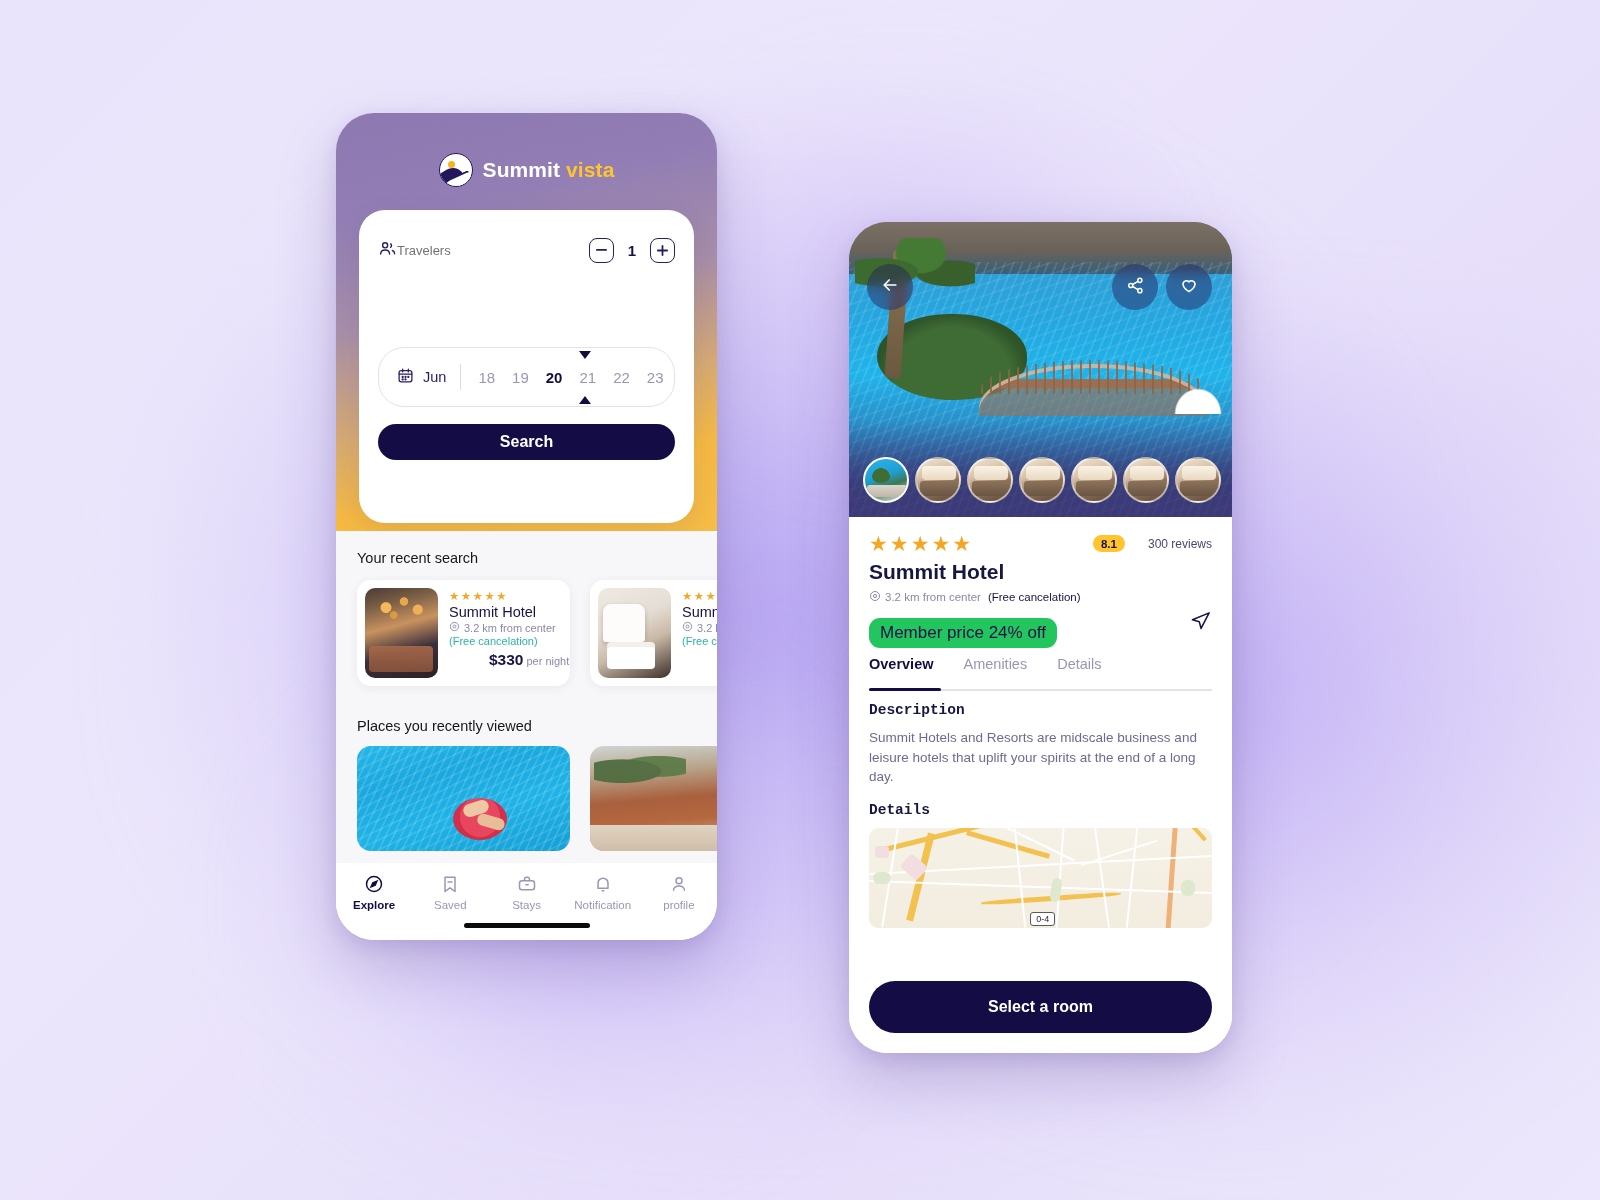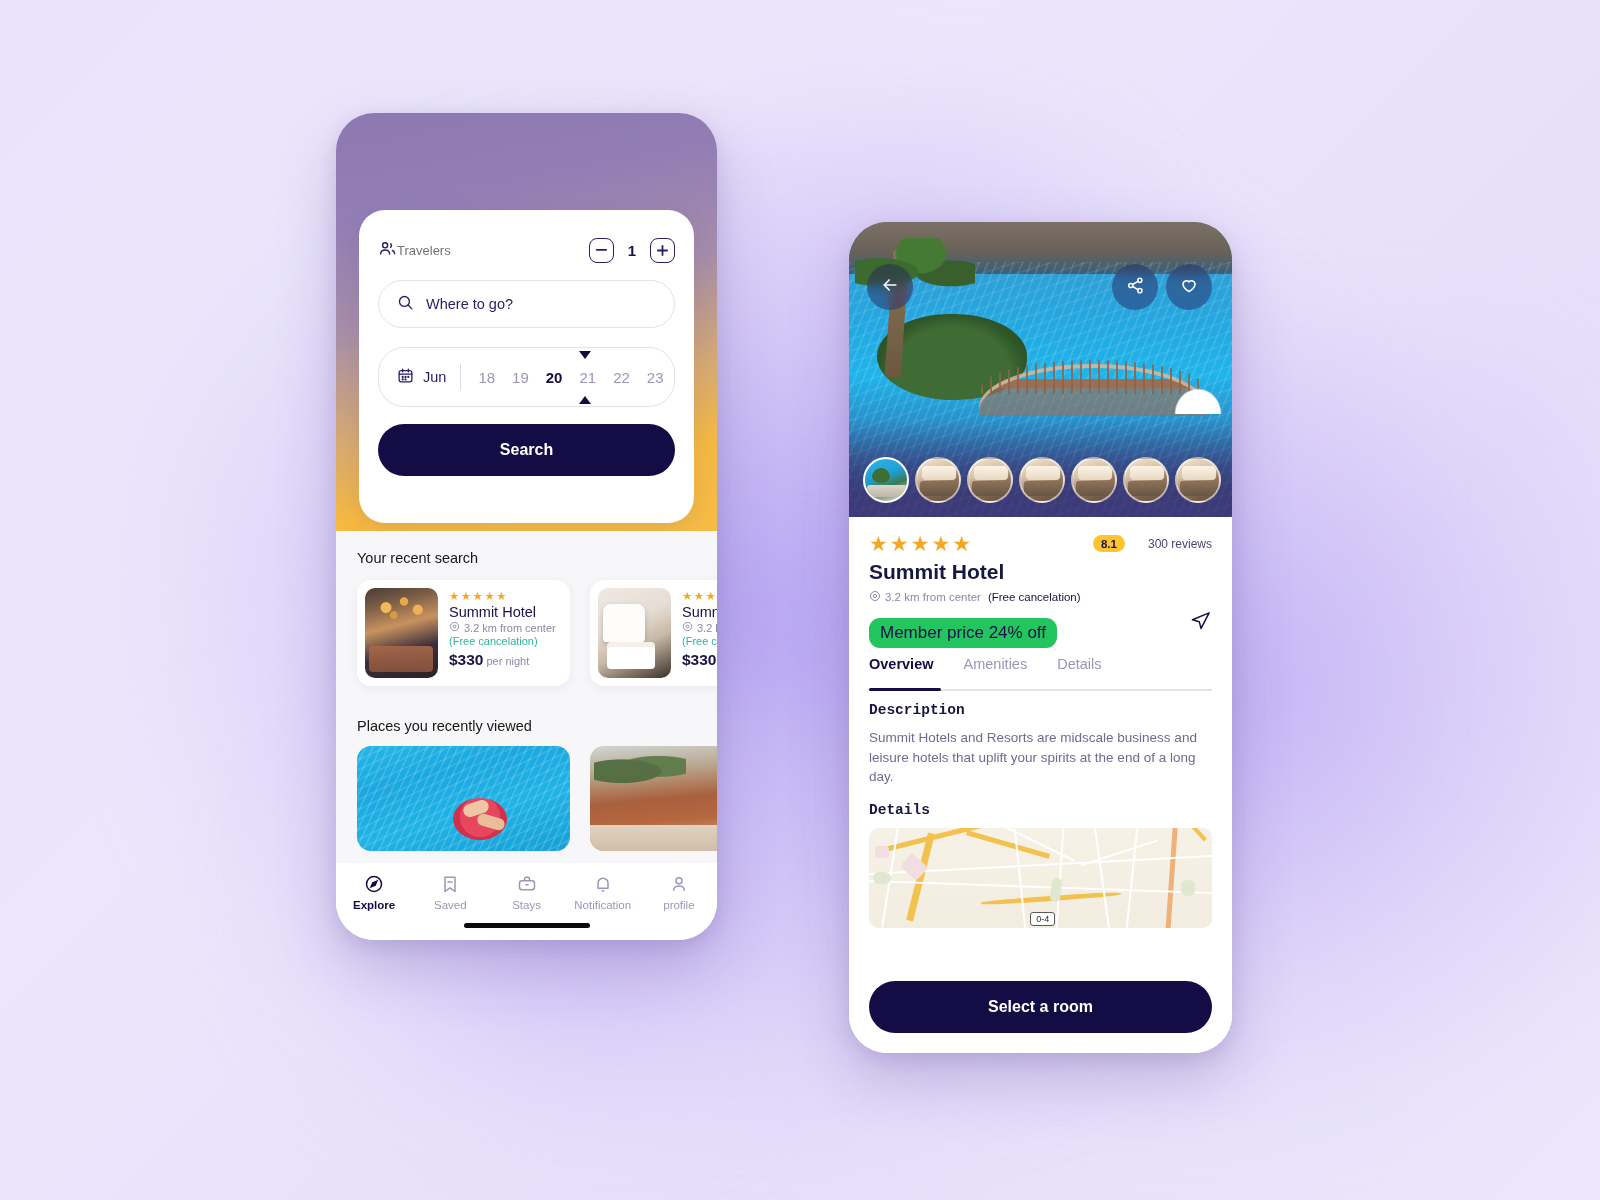--- a/index.html
+++ b/index.html
@@ -69,21 +69,21 @@
   .date-month{ display:flex; align-items:center; gap:9px; padding:0 14px 0 18px;
     color:#2a1d63; font-size:14.5px; }
   .date-sep{ width:1px; height:26px; background:#ddd9e8; }
   .date-days{ display:flex; align-items:center; gap:17px; padding-left:17px; position:relative; }
   .day{ color:#9b95b8; font-size:15px; }
   .day.active{ color:#140c3e; font-weight:700; }
   .caret-up,.caret-down{ position:absolute; left:118px; width:0; height:0; }
   .caret-up{ top:-18px; border-left:6px solid transparent; border-right:6px solid transparent; border-top:8px solid #140c3e; }
   .caret-down{ bottom:-18px; border-left:6px solid transparent; border-right:6px solid transparent; border-bottom:8px solid #140c3e; }
 
-  .search-btn{ position:absolute; left:19px; top:214px; right:19px; height:52px;
+  .search-btn{ position:absolute; left:19px; top:214px; right:19px; height:36px;
     background:#140c45; color:#fff; border-radius:28px; display:flex; align-items:center;
     justify-content:center; font-size:16px; font-weight:700; }
 
   .body-left{ position:absolute; left:0; top:418px; right:0; bottom:0; background:#f7f7f9; }
   .sec-title{ color:#171717; font-size:14.5px; font-weight:500; }
   .rs-title{ position:absolute; left:21px; top:19px; }
   .rs-scroll{ position:absolute; left:21px; top:49px; right:0; height:112px; display:flex; gap:20px; }
   .rs-card{ flex:0 0 auto; width:213px; height:106px; background:#fff; border-radius:14px;
     box-shadow:0 2px 10px rgba(60,30,110,.07); display:flex; padding:8px; gap:11px; }
   .rs-thumb{ width:73px; height:90px; border-radius:10px; flex:0 0 auto; overflow:hidden; position:relative; }
@@ -98,21 +98,21 @@
   .thumb-bed{ background:linear-gradient(155deg,#efe9e2 0%,#e6ded5 38%,#c9b9a6 62%,#3b3029 100%); }
   .thumb-bed::before{ content:""; position:absolute; left:5px; top:16px; width:42px; height:38px;
     background:#fdfcfa; border-radius:8px 8px 3px 3px; box-shadow:0 2px 5px rgba(0,0,0,.2); }
   .thumb-bed::after{ content:""; position:absolute; left:9px; bottom:9px; width:48px; height:22px;
     background:#ffffff; border-radius:4px; box-shadow:0 -5px 0 #f3efe9; }
   .rs-info{ display:flex; flex-direction:column; gap:1px; padding-top:2px; min-width:0; }
   .stars{ color:#f5a623; font-size:11.5px; letter-spacing:1.5px; line-height:1.15; }
   .rs-name{ color:#1b1149; font-size:14.5px; font-weight:500; white-space:nowrap; }
   .rs-dist{ display:flex; align-items:center; gap:4px; color:#8d87a8; font-size:11px; white-space:nowrap; }
   .rs-free{ color:#2bb6a3; font-size:11px; white-space:nowrap; }
-  .rs-price{ margin-top:3px; white-space:nowrap; }
+  .rs-price{ margin-top:3px; white-space:nowrap;margin-left:40px; }
   .rs-price b{ color:#1b1149; font-size:15.5px; font-weight:700; }
   .rs-price span{ color:#8d87a8; font-size:11px; margin-left:3px; }
 
   .pv-title{ position:absolute; left:21px; top:187px; }
   .pv-scroll{ position:absolute; left:21px; top:215px; right:0; height:105px; display:flex; gap:20px; }
   .pv-card{ flex:0 0 auto; width:213px; height:105px; border-radius:14px; overflow:hidden; position:relative; }
   .pv-pool{ background:linear-gradient(165deg,#25b7e8 0%,#1aa8df 30%,#1fb3e6 60%,#159fd6 100%); }
   .pv-pool::before{ content:""; position:absolute; inset:0;
     background:repeating-linear-gradient(115deg, rgba(255,255,255,.13) 0 2px, rgba(255,255,255,0) 2px 7px),
                repeating-linear-gradient(-25deg, rgba(255,255,255,.10) 0 2px, rgba(255,255,255,0) 2px 9px); }
@@ -239,20 +239,31 @@
   <div class="bg-glow-c"></div>
   <div class="bg-glow-d"></div>
 </div>
 
 <div class="phone phone-left">
 
   <div class="hero">
     <div class="hero-inner"></div>
   </div>
 
+  <div class="logo-row">
+    <div class="logo-mark">
+      <div class="sun"></div>
+        <div class="peak1"></div>
+        <div class="peak2"></div>
+    </div>
+    <div class="logo-text">
+      <span>Summit</span>
+      <span class="accent">vista</span>
+    </div>
+  </div>
 
   <div class="search-card">
 
     <div class="travelers-row">
       <div class="trav-label">
         <span>
           <svg width="19" height="19" viewBox="0 0 24 24" fill="none" stroke="#2a1d63" stroke-width="1.8" stroke-linecap="round" stroke-linejoin="round">
             <circle cx="9" cy="8" r="3.2"></circle>
             <path d="M3.4 19c0-3 2.5-5 5.6-5s5.6 2 5.6 5"></path>
             <path d="M16 6.2a2.6 2.6 0 0 1 0 4.2M18.2 14.5c1.7.7 2.8 2.2 2.8 4.1"></path>
@@ -269,29 +280,20 @@
         <div class="trav-count">1</div>
         <div class="step-btn">
           <svg width="11" height="11" viewBox="0 0 11 11">
               <rect y="4.6" width="11" height="1.8" rx=".9" fill="#2a1d63"></rect>
               <rect x="4.6" width="1.8" height="11" rx=".9" fill="#2a1d63"></rect>
             </svg>
         </div>
       </div>
     </div>
 
-    <div class="where-field">
-      <span>
-        <svg width="17" height="17" viewBox="0 0 24 24" fill="none" stroke="#2a1d63" stroke-width="1.9" stroke-linecap="round">
-          <circle cx="10.5" cy="10.5" r="7"></circle>
-            <path d="M15.6 15.6 21 21"></path>
-        </svg>
-      </span>
-      <span class="ph">Where to go?</span>
-    </div>
 
     <div class="date-field">
       <div class="date-month">
         <span>
           <svg width="17" height="17" viewBox="0 0 24 24" fill="none" stroke="#2a1d63" stroke-width="1.8" stroke-linecap="round">
             <rect x="3" y="5" width="18" height="16" rx="3"></rect>
             <path d="M8 3v4M16 3v4M3 10h18"></path>
             <circle cx="8" cy="14" r=".7" fill="#2a1d63"></circle>
               <circle cx="12" cy="14" r=".7" fill="#2a1d63"></circle>
             <circle cx="16" cy="14" r=".7" fill="#2a1d63"></circle>

